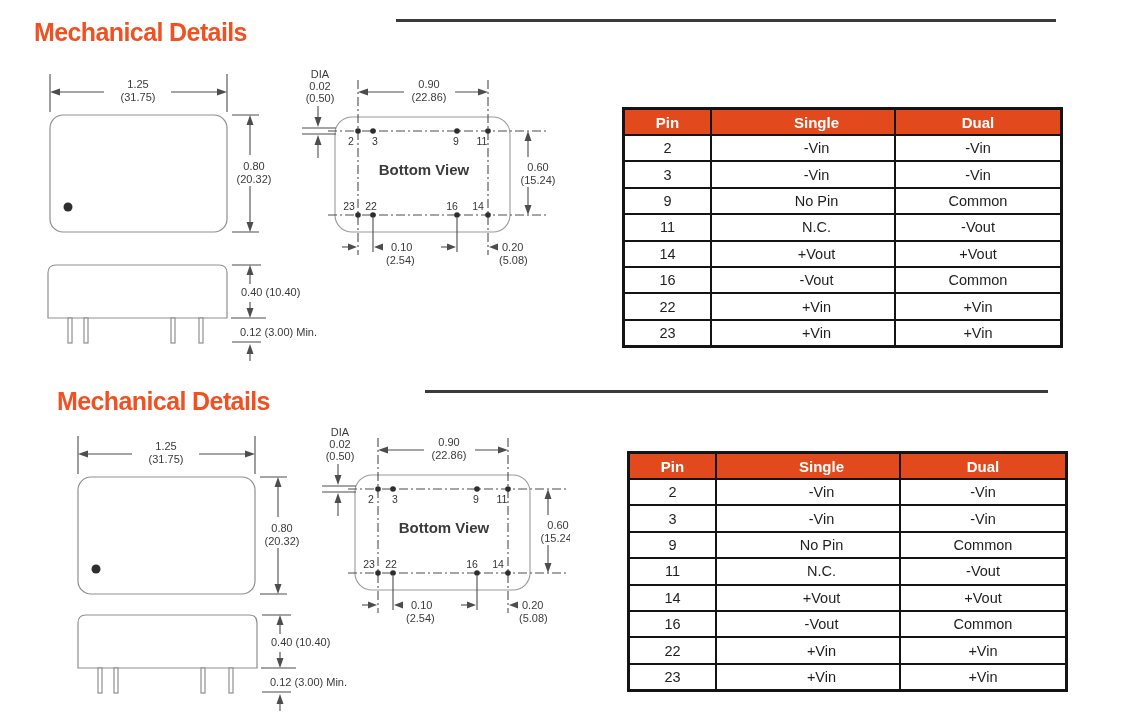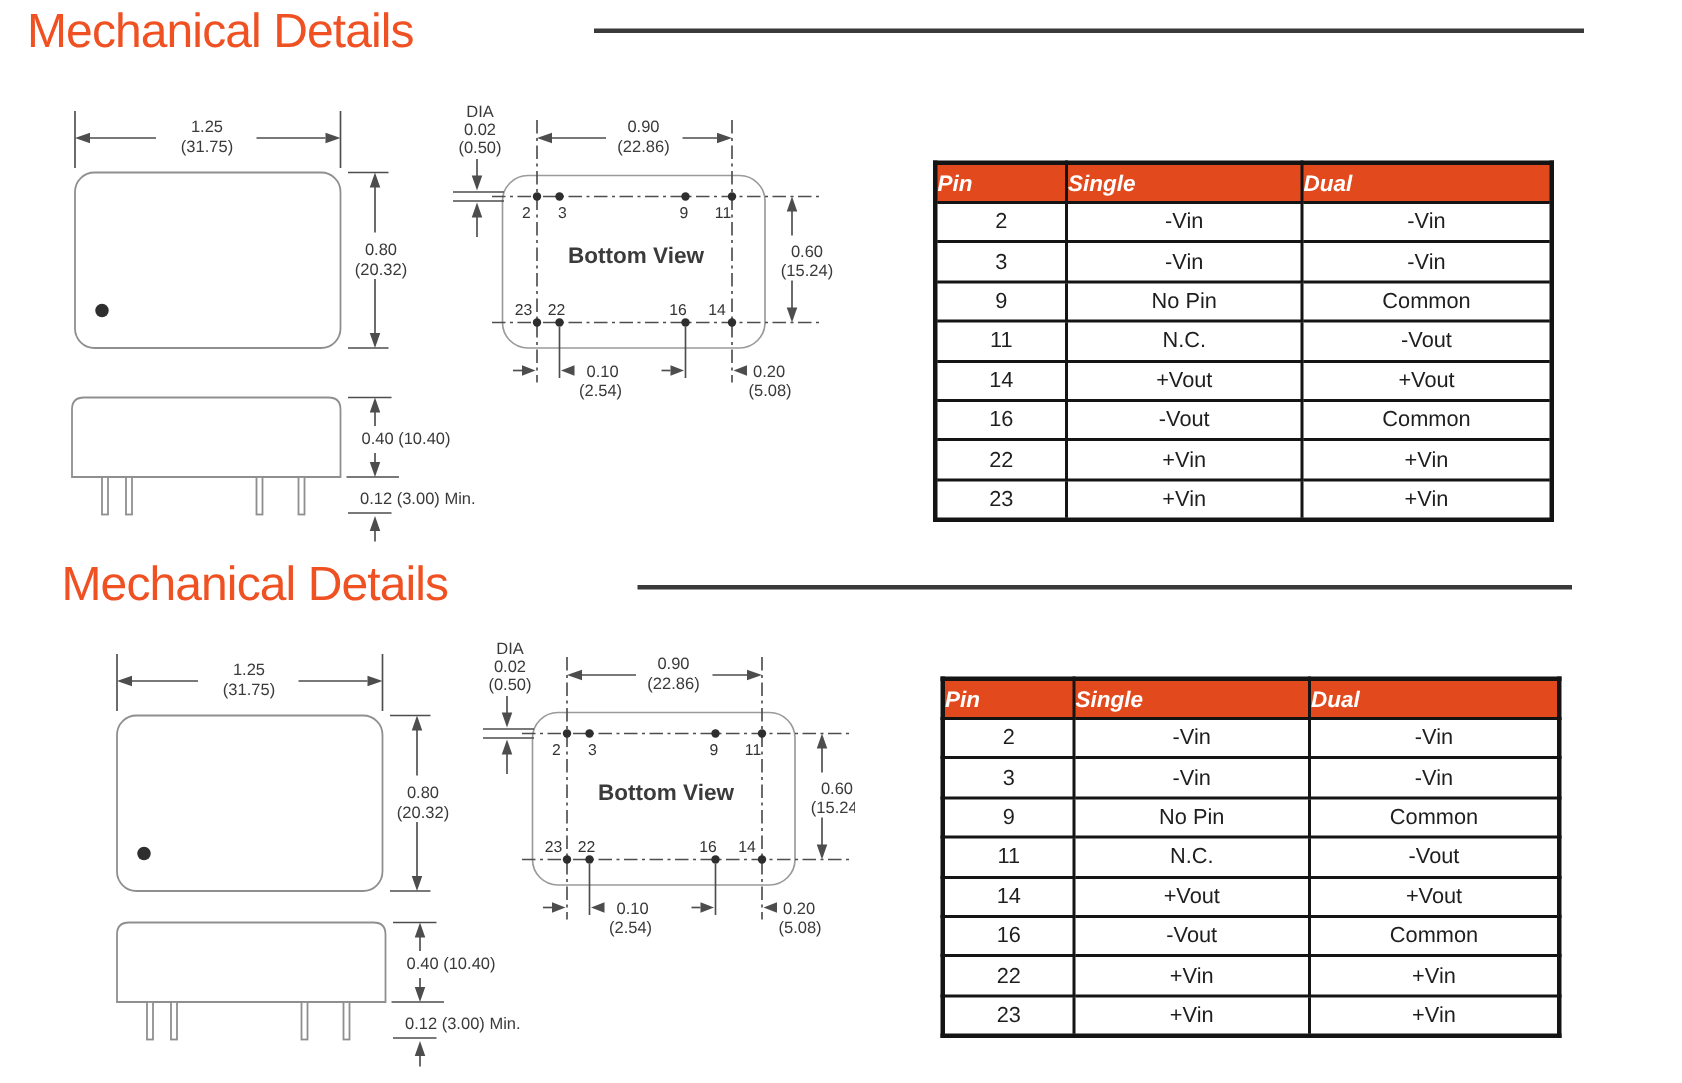--- a/index.html
+++ b/index.html
@@ -6,21 +6,21 @@
     --accent:#F05123;
     --table-header:#E24A1E;
     --rule:#3A3A3A;
   }
   html,body{margin:0;padding:0;}
   body{
     width:1121px;height:722px;position:relative;background:#ffffff;
     font-family:"Liberation Sans", sans-serif;overflow:hidden;
   }
   .sec-title{
-    position:absolute;margin:0;font-size:32px;font-weight:normal;
+    position:absolute;margin:16px;font-size:25px;font-weight:bold;
     color:var(--accent);letter-spacing:-0.6px;white-space:nowrap;
   }
   .sec-rule{position:absolute;height:3px;background:var(--rule);}
   .drawing-slot{position:absolute;left:0;width:570px;height:302px;}
   .slot-1{top:60px;}
   .slot-2{top:422px;}
 
   
   svg text{font-family:"Liberation Sans", sans-serif;font-size:11px;fill:#3a3a3a;}
   svg .lbl-b{font-size:15px;font-weight:bold;fill:#3b3b3b;}
@@ -31,28 +31,28 @@
   .outline2{stroke:#9a9a9a;stroke-width:1.1;fill:none;}
   .dashdot{stroke:#4d4d4d;stroke-width:1.1;fill:none;stroke-dasharray:9 3 2 3;}
 
   
   .pin-table{
     position:absolute;border-collapse:collapse;table-layout:fixed;
     background:#fff;border:3px solid #141414;width:404px;
   }
   .pin-table th{
     background:var(--table-header);color:#fff;font-size:15px;font-weight:bold;
-    height:24px;border:2px solid #141414;padding:0;text-align:left;font-style:italic;
+    height:24px;border:2px solid #141414;padding:0;text-align:center;
   }
   .pin-table td{
     font-size:14.5px;color:#1e1e1e;text-align:center;height:24.4px;
     border:2px solid #141414;padding:0;
   }
   .pin-table th:nth-child(1),.pin-table td:nth-child(1){width:85px;}
-  .pin-table th:nth-child(2),.pin-table td:nth-child(2){width:155px;}
+  .pin-table th:nth-child(2),.pin-table td:nth-child(2){width:155px;padding-left:27px;}
   .pin-table th:nth-child(3),.pin-table td:nth-child(3){width:164px;margin-left:12px;}
   .tbl-1{left:622px;top:107px;}
   .tbl-2{left:627px;top:451px;}
   .ttl-1{left:18px;top:2px;}
   .ttl-2{left:41px;top:371px;}
   .rule-1{left:396px;top:19px;width:660px;}
   .rule-2{left:425px;top:390px;width:623px;}
 </style>
 </head>
 <body>

